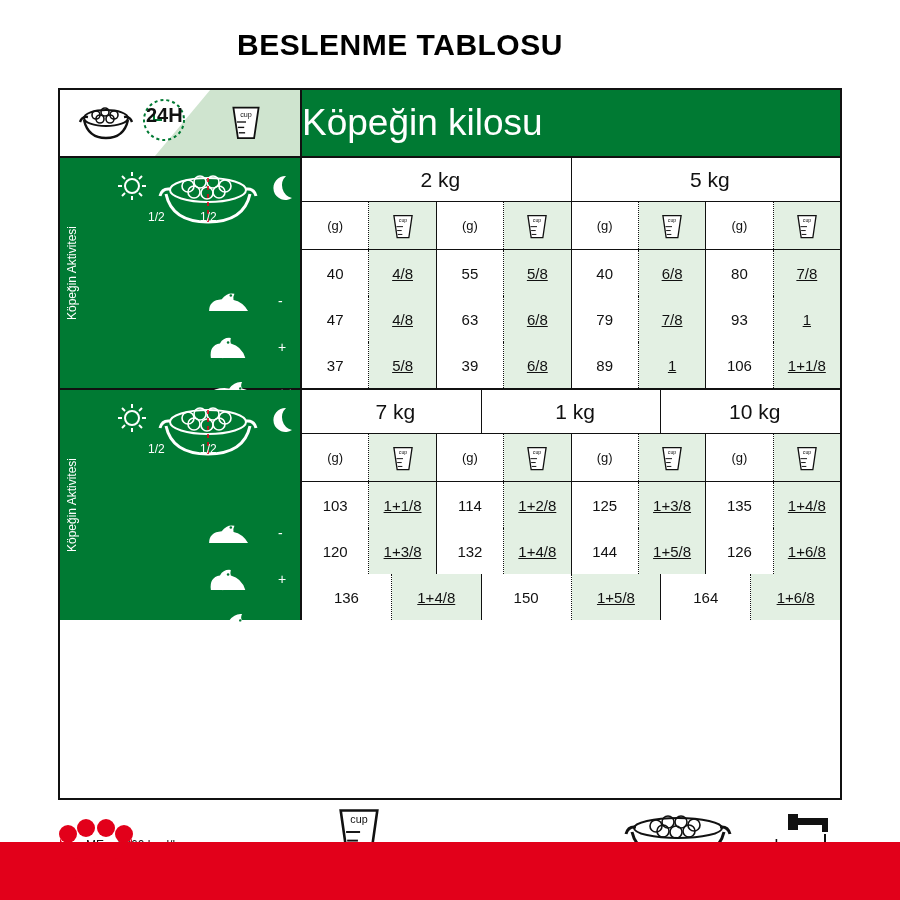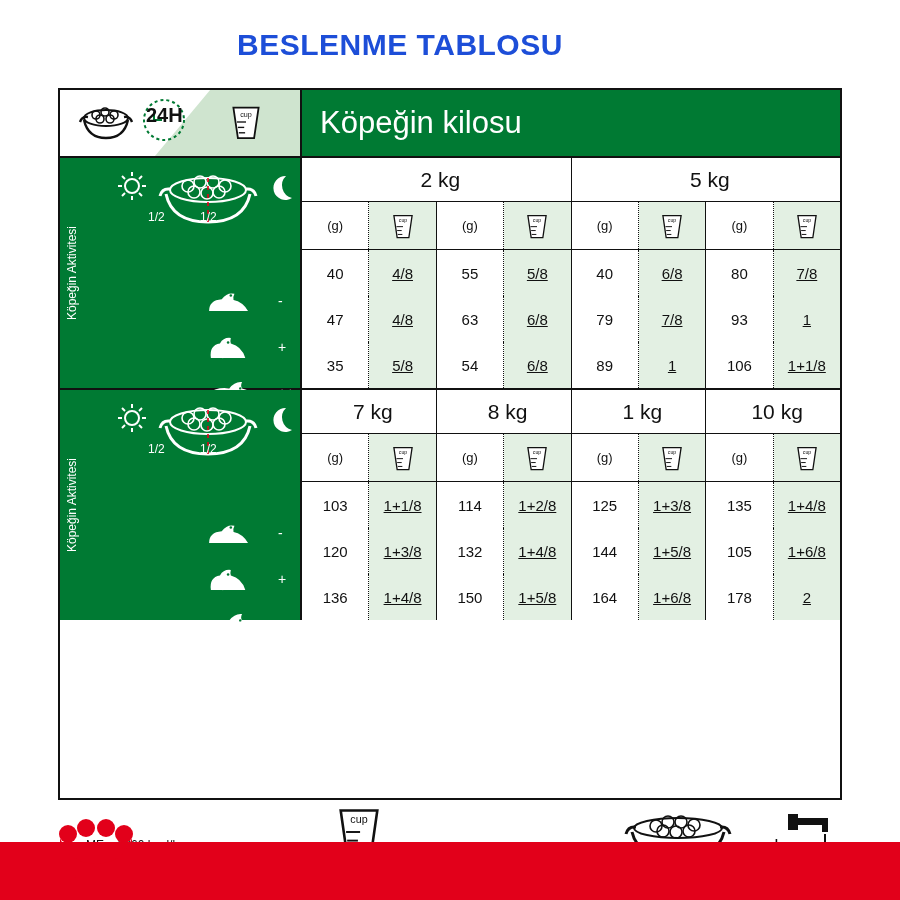--- a/index.html
+++ b/index.html
@@ -10,21 +10,21 @@
     position: relative;
     overflow: hidden;
   }
   .page { position: relative; width: 900px; height: 900px; }
 
   
   .title {
     position: absolute;
     top: 28px; left: 0; width: 800px;
     text-align: center;
-    color: #1d4ed8;
+    color: #000000;
     font-size: 30px;
     font-weight: bold;
     letter-spacing: 0.5px;
   }
 
   
   .table {
     position: absolute;
     left: 58px; top: 88px;
     width: 784px; height: 712px;
@@ -45,22 +45,21 @@
     position: absolute; right: 0; top: 0;
     width: 145px; height: 100%;
     background: #cfe4cf;
     clip-path: polygon(38% 0, 100% 0, 100% 100%, 0 100%);
   }
   .hdr-right {
     flex: 1;
     background: #007a33;
     color: #ffffff;
     display: flex; align-items: center;
-    padding-left: 18px;
-    font-size: 31px;
+    font-size: 37px;
     border-left: 2px solid #111;
   }
 
   
   .bowl-24h { position: absolute; left: 16px; top: 8px; width: 130px; height: 56px; }
   .lbl-24h {
     position: absolute; left: 86px; top: 14px;
     font-size: 20px; font-weight: bold; color: #111;
   }
   .cup-hdr { position: absolute; left: 168px; top: 12px; }
@@ -326,25 +325,25 @@
               <div class="cell-g">79</div>
               <div class="cell-c">7/8</div>
             </div>
           <div class="grp">
               <div class="cell-g">93</div>
               <div class="cell-c">1</div>
             </div>
         </div>
         <div class="data-row">
           <div class="grp">
-              <div class="cell-g">35</div>
+              <div class="cell-g">37</div>
               <div class="cell-c">5/8</div>
             </div>
           <div class="grp">
-              <div class="cell-g">54</div>
+              <div class="cell-g">39</div>
               <div class="cell-c">6/8</div>
             </div>
           <div class="grp">
               <div class="cell-g">89</div>
               <div class="cell-c">1</div>
             </div>
           <div class="grp">
               <div class="cell-g">106</div>
               <div class="cell-c">1+1/8</div>
             </div>
@@ -409,21 +408,20 @@
             <path d="M14 18 l-4 10 M26 20 l-2 9 M46 20 l4 9 M56 17 l6 8" stroke="#fff" stroke-width="3" stroke-linecap="round"></path>
             <circle cx="44" cy="10" r="1.3" fill="#007a33"></circle>
           </svg>
         </div>
         <div class="dog-sign" style="top:212px;">++</div>
       </div>
 
       <div class="block-right">
         <div class="wt-row">
           <div class="wt-cell">7 kg</div>
-          <div class="wt-cell">8 kg</div>
           <div class="wt-cell">1 kg</div>
           <div class="wt-cell">10 kg</div>
         </div>
 
         <div class="unit-row">
           <div class="grp">
             <div class="cell-g">(g)</div>
             <div class="cell-c">
               <svg viewBox="0 0 40 44" width="26" height="30">
                   <path d="M6 6 L34 6 L29 40 L11 40 Z" fill="#ffffff" stroke="#111" stroke-width="2"></path>
@@ -497,40 +495,36 @@
             </div>
           <div class="grp">
               <div class="cell-g">132</div>
               <div class="cell-c">1+4/8</div>
             </div>
           <div class="grp">
               <div class="cell-g">144</div>
               <div class="cell-c">1+5/8</div>
             </div>
           <div class="grp">
-              <div class="cell-g">105</div>
+              <div class="cell-g">126</div>
               <div class="cell-c">1+6/8</div>
             </div>
         </div>
         <div class="data-row">
           <div class="grp">
               <div class="cell-g">136</div>
               <div class="cell-c">1+4/8</div>
             </div>
           <div class="grp">
               <div class="cell-g">150</div>
               <div class="cell-c">1+5/8</div>
             </div>
           <div class="grp">
               <div class="cell-g">164</div>
               <div class="cell-c">1+6/8</div>
-            </div>
-          <div class="grp">
-              <div class="cell-g">178</div>
-              <div class="cell-c">2</div>
             </div>
         </div>
       </div>
     </div>
   </div>
 
   <div class="footer">
     <div class="me-text">ME = 3960 kcal/kg</div>
     <div class="cup-eq">
       <svg viewBox="0 0 46 52" width="50" height="56">

